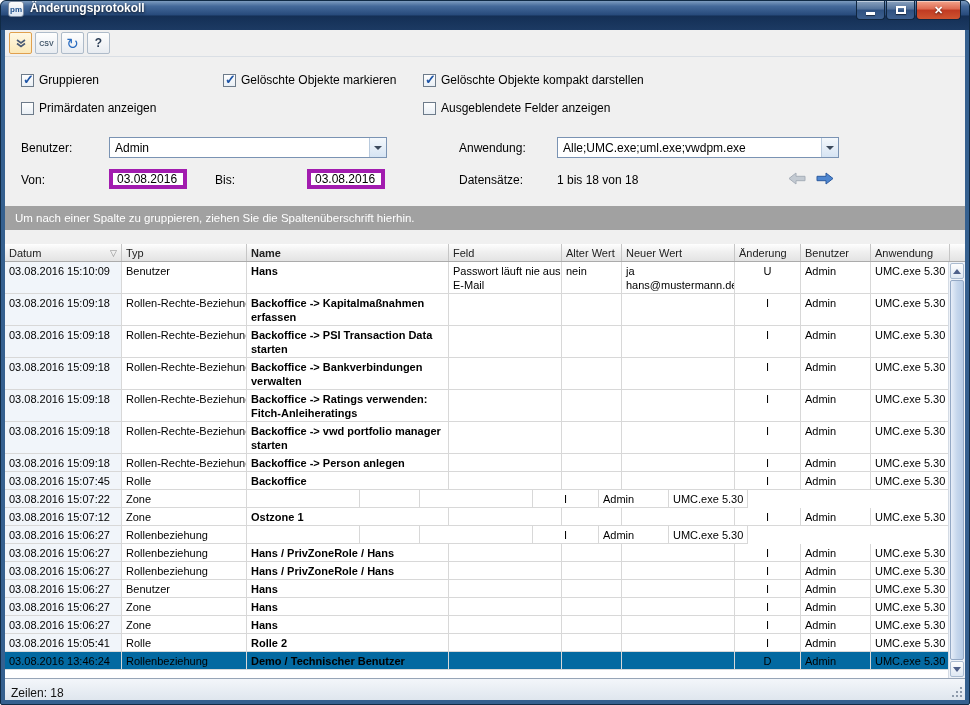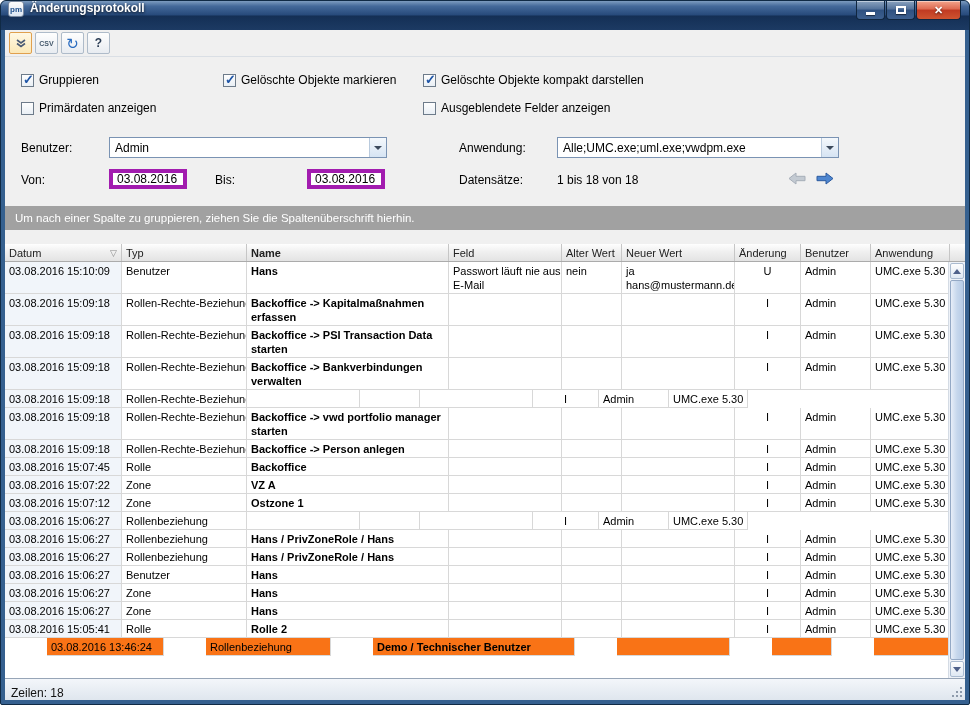--- a/index.html
+++ b/index.html
@@ -64,21 +64,21 @@
   .grid-header{ position:absolute; top:0; left:0; right:0; height:18px; display:flex;
     background:linear-gradient(#fefefe,#f0f0f0 45%,#e3e3e3); border-bottom:1px solid #ababab; }
   .hcell{ display:flex; align-items:center; padding:0 4px; border-right:1px solid #c6c6c6; font-size:11px; color:#222;
     overflow:hidden; white-space:nowrap; background:linear-gradient(#fefefe,#f0f0f0 45%,#e3e3e3); }
   .sort{ margin-left:auto; font-size:9px; color:#8a8a8a; padding-left:2px; }
   .grid-body{ position:absolute; top:18px; left:0; width:945px; bottom:0; overflow:hidden; background:#fff; }
   .grow{ display:flex; }
   .cell{ border-right:1px solid #d8d8d8; border-bottom:1px solid #d8d8d8; padding:2px 4px 1px; font-size:11px;
     line-height:14px; color:#000; overflow:hidden; white-space:nowrap; background:#fff; flex:0 0 auto; }
   .grow .c0{ background:#f1f5fa; }
-  .grow.deleted .cell{ background:#f97316;margin-left:42px; }
+  .grow.deleted .cell{ background:#0369a1; }
   .c0{ width:117px; } .c1{ width:125px; } .c2{ width:202px;font-weight:bold; } .c3{ width:113px; } .c4{ width:60px; }
   .c5{ width:113px; } .c6{ width:66px; text-align:center; } .c7{ width:70px; } .c8{ width:79px; }
 
   
   .vscroll{ position:absolute; top:18px; right:0; bottom:0; width:17px; background:#eef2f8; border-left:1px solid #d4dbe4; }
   .sb-btn{ position:absolute; left:1px; right:1px; height:16px; background:linear-gradient(#fdfdfe,#dfe8f3);
     border:1px solid #aabbd0; border-radius:2px; display:flex; align-items:center; justify-content:center; }
   .sb-up{ top:1px; } .sb-down{ bottom:1px; }
   .tri-up{ width:0; height:0; border-left:4px solid transparent; border-right:4px solid transparent; border-bottom:5px solid #4f618a; }
   .tri-down{ width:0; height:0; border-left:4px solid transparent; border-right:4px solid transparent; border-top:5px solid #4f618a; }
@@ -285,20 +285,24 @@
             <div class="cell c3"></div>
             <div class="cell c4"></div>
             <div class="cell c5"></div>
             <div class="cell c6">I</div>
             <div class="cell c7">Admin</div>
             <div class="cell c8">UMC.exe 5.30</div>
           </div>
           <div class="grow">
             <div class="cell c0">03.08.2016 15:09:18</div>
             <div class="cell c1">Rollen-Rechte-Beziehung</div>
+            <div class="cell c2">
+              <div>Backoffice -&gt; Ratings verwenden:</div>
+              <div>Fitch-Anleiheratings</div>
+            </div>
             <div class="cell c3"></div>
             <div class="cell c4"></div>
             <div class="cell c5"></div>
             <div class="cell c6">I</div>
             <div class="cell c7">Admin</div>
             <div class="cell c8">UMC.exe 5.30</div>
           </div>
           <div class="grow">
             <div class="cell c0">03.08.2016 15:09:18</div>
             <div class="cell c1">Rollen-Rechte-Beziehung</div>
@@ -331,21 +335,20 @@
             <div class="cell c3"></div>
             <div class="cell c4"></div>
             <div class="cell c5"></div>
             <div class="cell c6">I</div>
             <div class="cell c7">Admin</div>
             <div class="cell c8">UMC.exe 5.30</div>
           </div>
           <div class="grow">
             <div class="cell c0">03.08.2016 15:07:22</div>
             <div class="cell c1">Zone</div>
-            <div class="cell c2">VZ A</div>
             <div class="cell c3"></div>
             <div class="cell c4"></div>
             <div class="cell c5"></div>
             <div class="cell c6">I</div>
             <div class="cell c7">Admin</div>
             <div class="cell c8">UMC.exe 5.30</div>
           </div>
           <div class="grow">
             <div class="cell c0">03.08.2016 15:07:12</div>
             <div class="cell c1">Zone</div>

